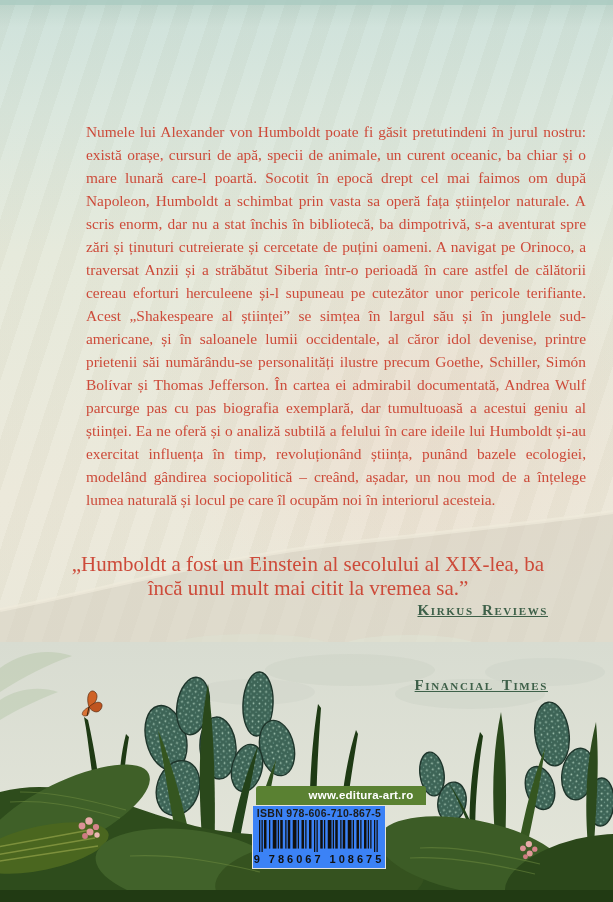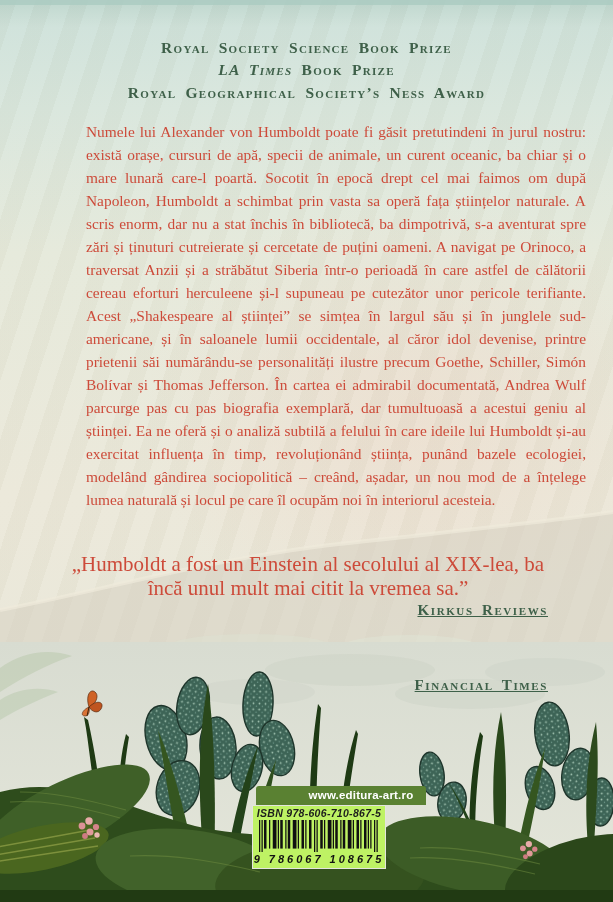--- a/index.html
+++ b/index.html
@@ -55,24 +55,23 @@
   .website-band{
     position:absolute;left:256px;top:786px;width:130px;height:19px;
     background:var(--band_green,#5a8132);border-radius:3px 3px 0 0;
     color:#fff;font-family:"Liberation Sans",sans-serif;
     font-size:11.5px;font-weight:700;line-height:19px;text-align:center;
     letter-spacing:.2px;
     padding-left:40px;
   }
   .barcode-box{
     position:absolute;left:252px;top:805px;width:134px;height:64px;
-    background:#bef264;border:1px solid #e4e4de;box-sizing:border-box;
+    background:#3b82f6;border:1px solid #e4e4de;box-sizing:border-box;
     display:flex;flex-direction:column;align-items:center;justify-content:flex-start;
     padding:1px 4px 2px;
-    font-style:italic;
   }
   .isbn-label{
     font-family:"Liberation Sans",sans-serif;font-size:10.5px;font-weight:600;
     color:#1c1c1c;letter-spacing:.3px;white-space:nowrap;line-height:13px;
   }
   .barcode-svg{width:120px;height:32px;display:block;}
   .barcode-number{
     font-family:"Liberation Sans",sans-serif;font-size:11px;font-weight:600;
     color:#111;letter-spacing:3px;line-height:12px;margin-top:1px;white-space:nowrap;
   }
@@ -201,25 +200,20 @@
     </g>
     <g transform="translate(528,208) scale(0.85)">
       <circle cx="-6" cy="-2" r="3.4" fill="#dc9296"></circle>
       <circle cx="1" cy="-7" r="3.7" fill="#e7aba9"></circle>
       <circle cx="8" cy="-1" r="3.1" fill="#d5838a"></circle>
       <circle cx="2" cy="4" r="3.5" fill="#e09a9a"></circle>
       <circle cx="-3" cy="8" r="2.9" fill="#cf7b82"></circle>
     </g>
   </svg>
 
-  <header class="awards">
-    <div>Royal Society Science Book Prize</div>
-    <div><span class="it">LA Times</span> <span>Book Prize</span></div>
-    <div>Royal Geographical Society’s Ness Award</div>
-  </header>
 
   <p class="synopsis">Numele lui Alexander von Humboldt poate fi găsit pretutindeni în jurul nostru: există orașe, cursuri de apă, specii de animale, un curent oceanic, ba chiar și o mare lunară care-l poartă. Socotit în epocă drept cel mai faimos om după Napoleon, Humboldt a schimbat prin vasta sa operă fața științelor naturale. A scris enorm, dar nu a stat închis în bibliotecă, ba dimpotrivă, s-a aventurat spre zări și ținuturi cutreierate și cercetate de puțini oameni. A navigat pe Orinoco, a traversat Anzii și a străbătut Siberia într-o perioadă în care astfel de călătorii cereau eforturi herculeene și-l supuneau pe cutezător unor pericole terifiante. Acest „Shakespeare al științei” se simțea în largul său și în junglele sud-americane, și în saloanele lumii occidentale, al căror idol devenise, printre prietenii săi numărându-se personalități ilustre precum Goethe, Schiller, Simón Bolívar și Thomas Jefferson. În cartea ei admirabil documentată, Andrea Wulf parcurge pas cu pas biografia exemplară, dar tumultuoasă a acestui geniu al științei. Ea ne oferă și o analiză subtilă a felului în care ideile lui Humboldt și-au exercitat influența în timp, revoluționând știința, punând bazele ecologiei, modelând gândirea sociopolitică – creând, așadar, un nou mod de a înțelege lumea naturală și locul pe care îl ocupăm noi în interiorul acesteia.</p>
 
   <blockquote class="quote q1">„Humboldt a fost un Einstein al secolului al XIX-lea, ba încă unul mult mai citit la vremea sa.”</blockquote>
   <div class="attribution a1">Kirkus Reviews</div>
 
   <div class="attribution a2">Financial Times</div>
 
   <div class="website-band">www.editura-art.ro</div>
 

